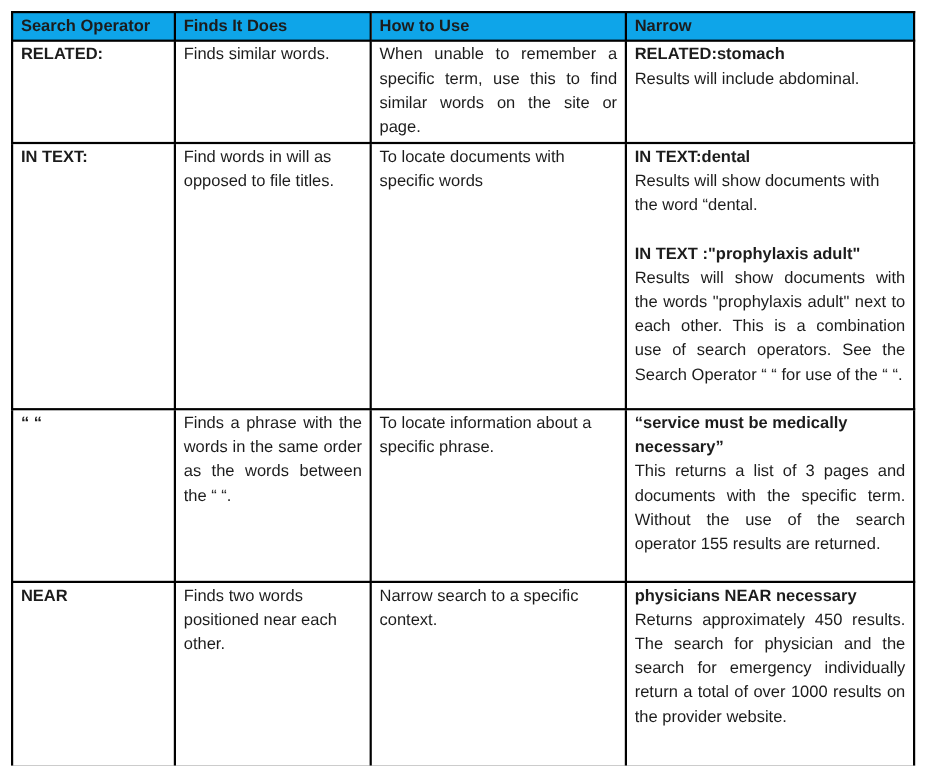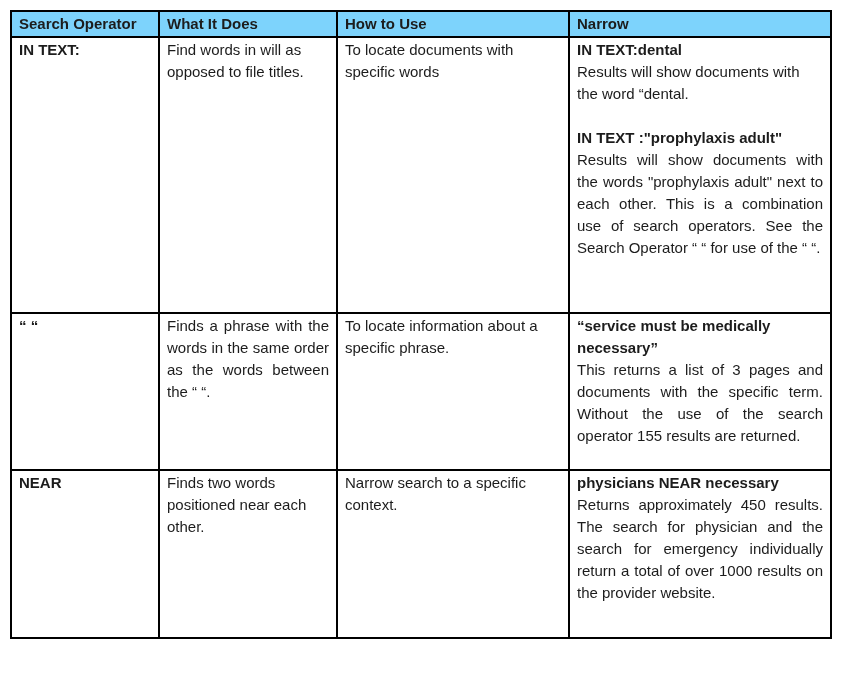--- a/index.html
+++ b/index.html
@@ -25,29 +25,29 @@
   table.ops col.c4 { width: 262px; }
   table.ops th, table.ops td {
     border: 2px solid #000000;
     vertical-align: top;
     padding: 1px 7px 2px 7px;
     font-size: 15px;
     line-height: 22px;
     overflow: hidden;
   }
   table.ops th {
-    background: #7dd3fc;
+    background: #0ea5e9;
     text-align: left;
     font-weight: bold;
     height: 20px;
     line-height: 19px;
     padding-top: 2px;
   }
   tr.r1 { height: 89px; }
-  tr.r2 { height: 276px; }
+  tr.r2 { height: 242px; }
   tr.r3 { height: 157px; }
   tr.r4 { height: 168px; }
   td p {
     margin: 0;
     padding: 0;
   }
   .bold { font-weight: bold; }
   .just { text-align: justify; }
   .spacer { height: 22px; }
 </style>
@@ -58,26 +58,41 @@
   <table class="ops">
     <colgroup>
       <col class="c1">
         <col class="c2">
         <col class="c3">
         <col class="c4">
     </colgroup>
     <thead>
       <tr>
         <th>Search Operator</th>
-        <th>What It Does</th>
+        <th>Finds It Does</th>
         <th>How to Use</th>
         <th>Narrow</th>
       </tr>
     </thead>
     <tbody>
+      <tr class="r1">
+        <td>
+            <p class="bold">RELATED:</p>
+          </td>
+        <td>
+            <p>Finds similar words.</p>
+          </td>
+        <td>
+            <p class="just">When unable to remember a specific term, use this to find similar words on the site or page.</p>
+          </td>
+        <td>
+          <p class="bold">RELATED:stomach</p>
+          <p>Results will include abdominal.</p>
+        </td>
+      </tr>
       <tr class="r2">
         <td>
             <p class="bold">IN TEXT:</p>
           </td>
         <td>
             <p>Find words in will as opposed to file titles.</p>
           </td>
         <td>
             <p>To locate documents with specific words</p>
           </td>

